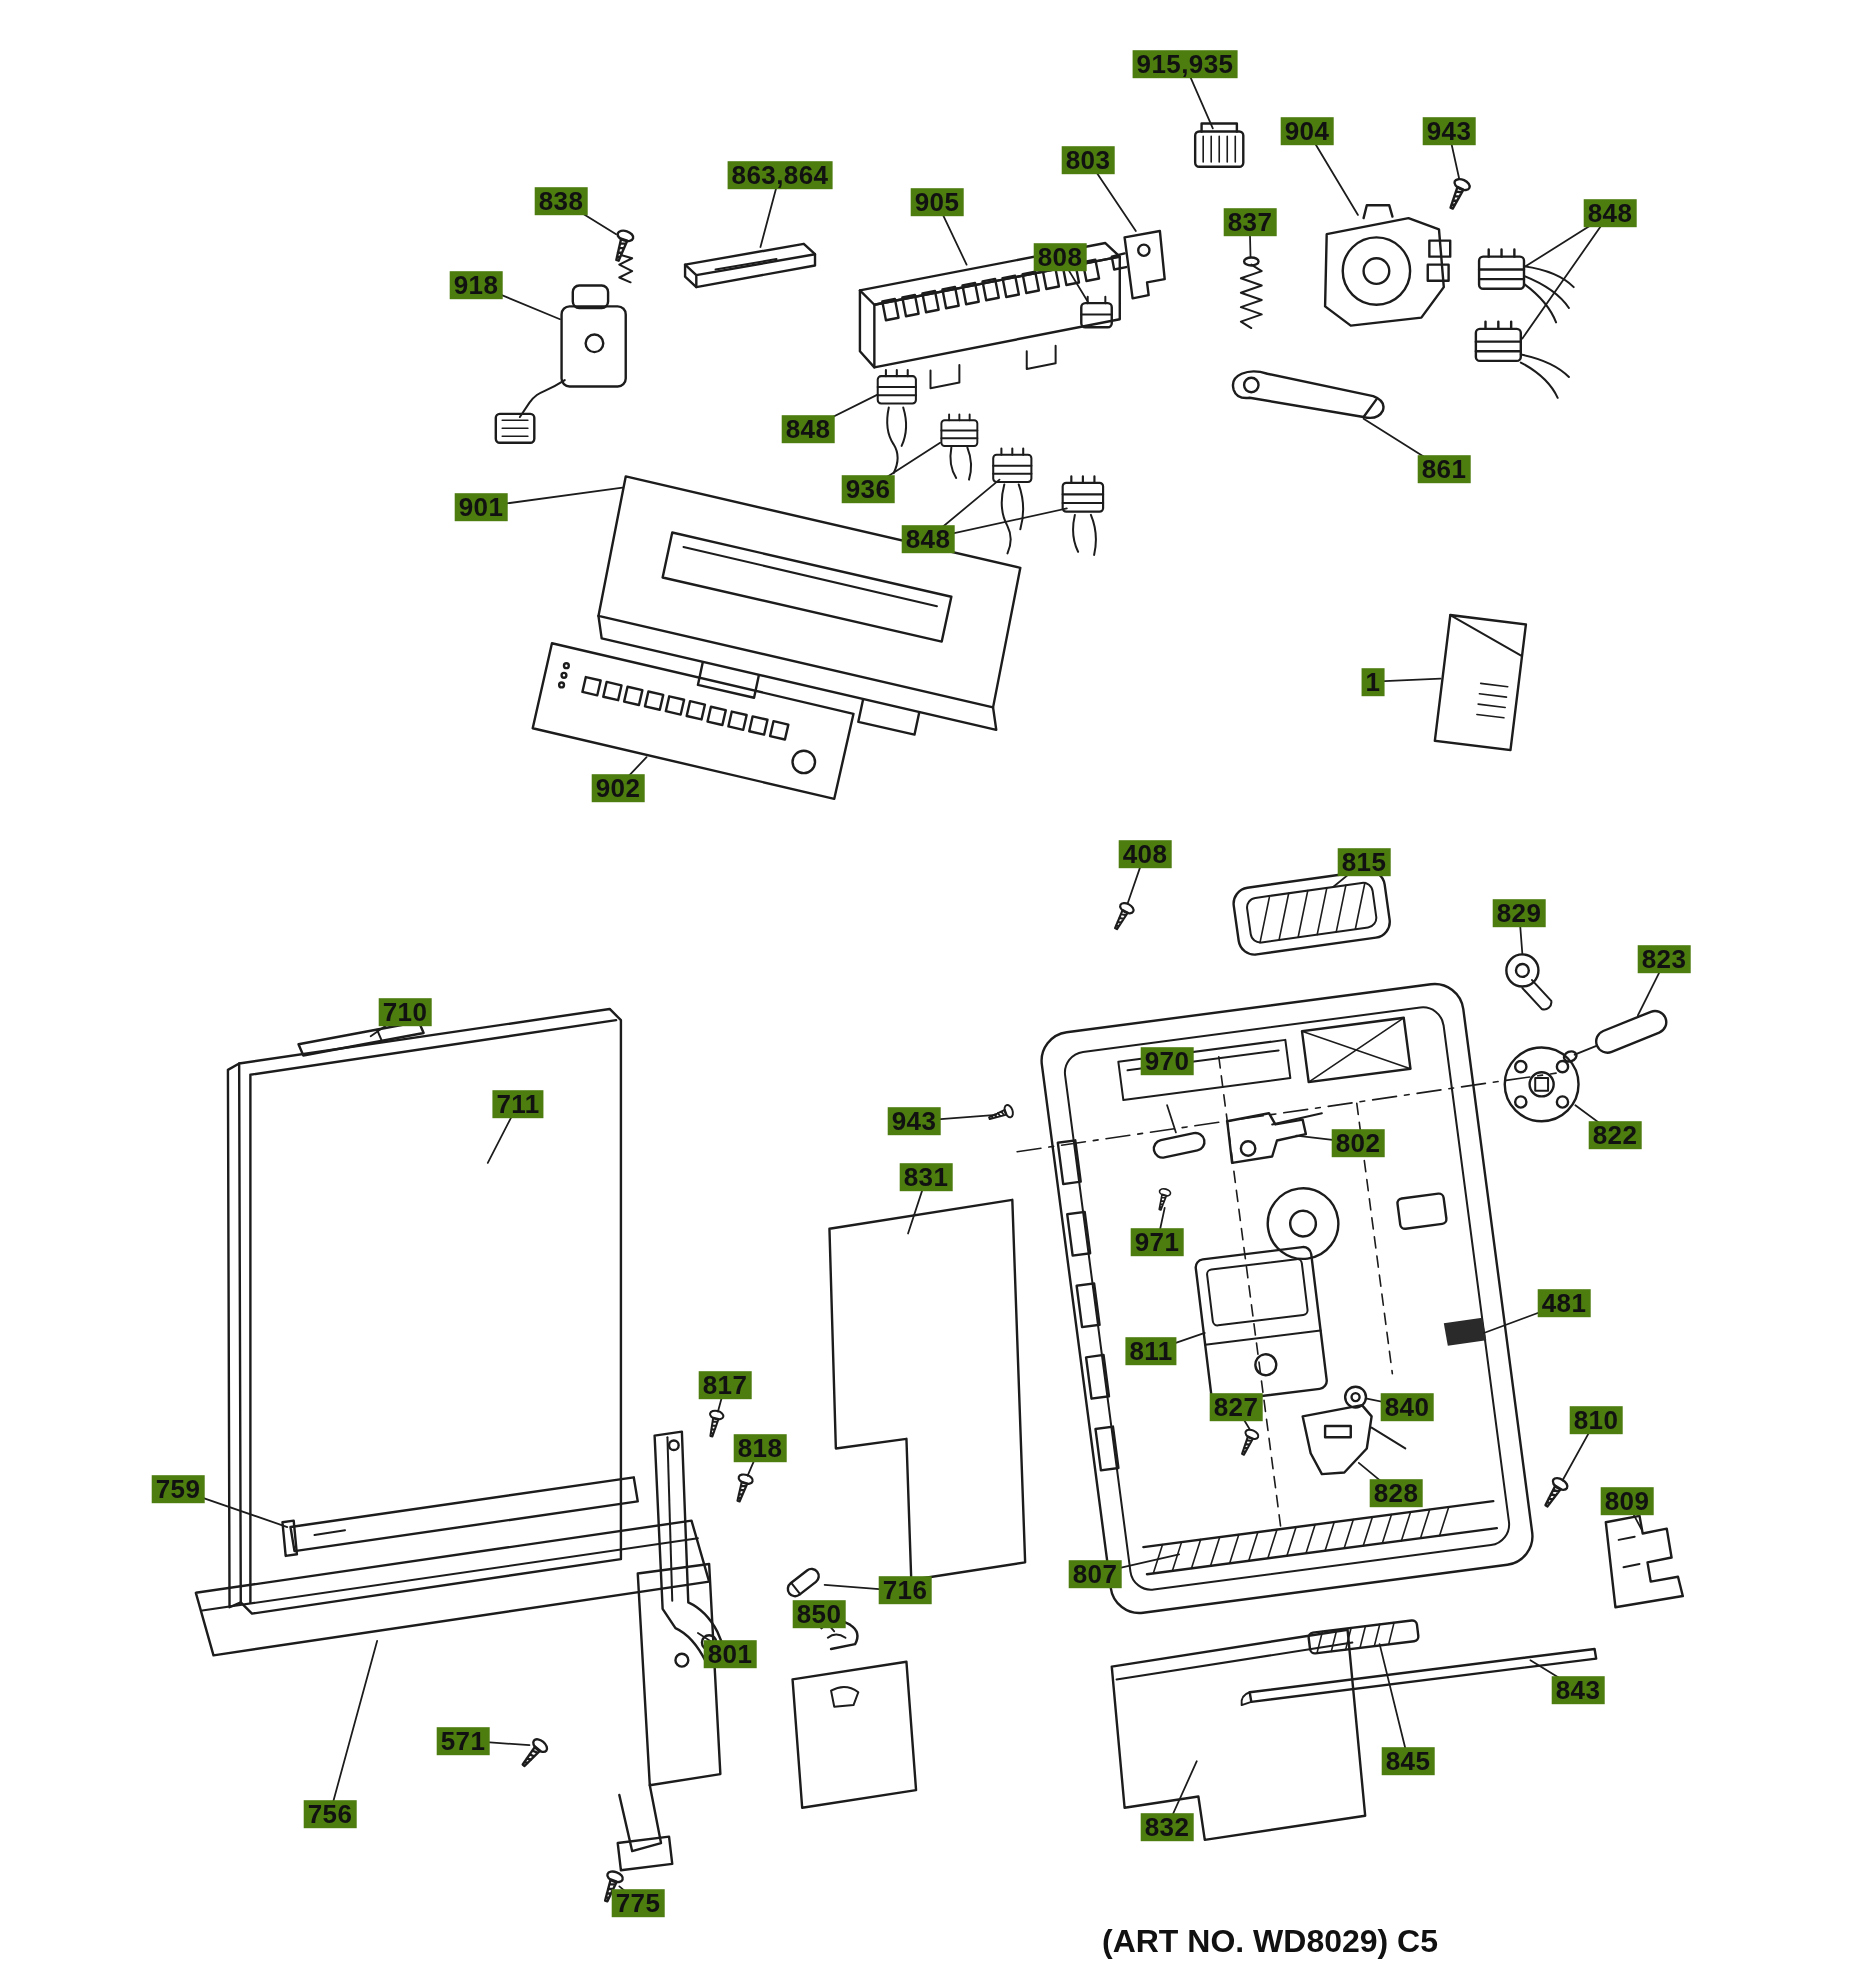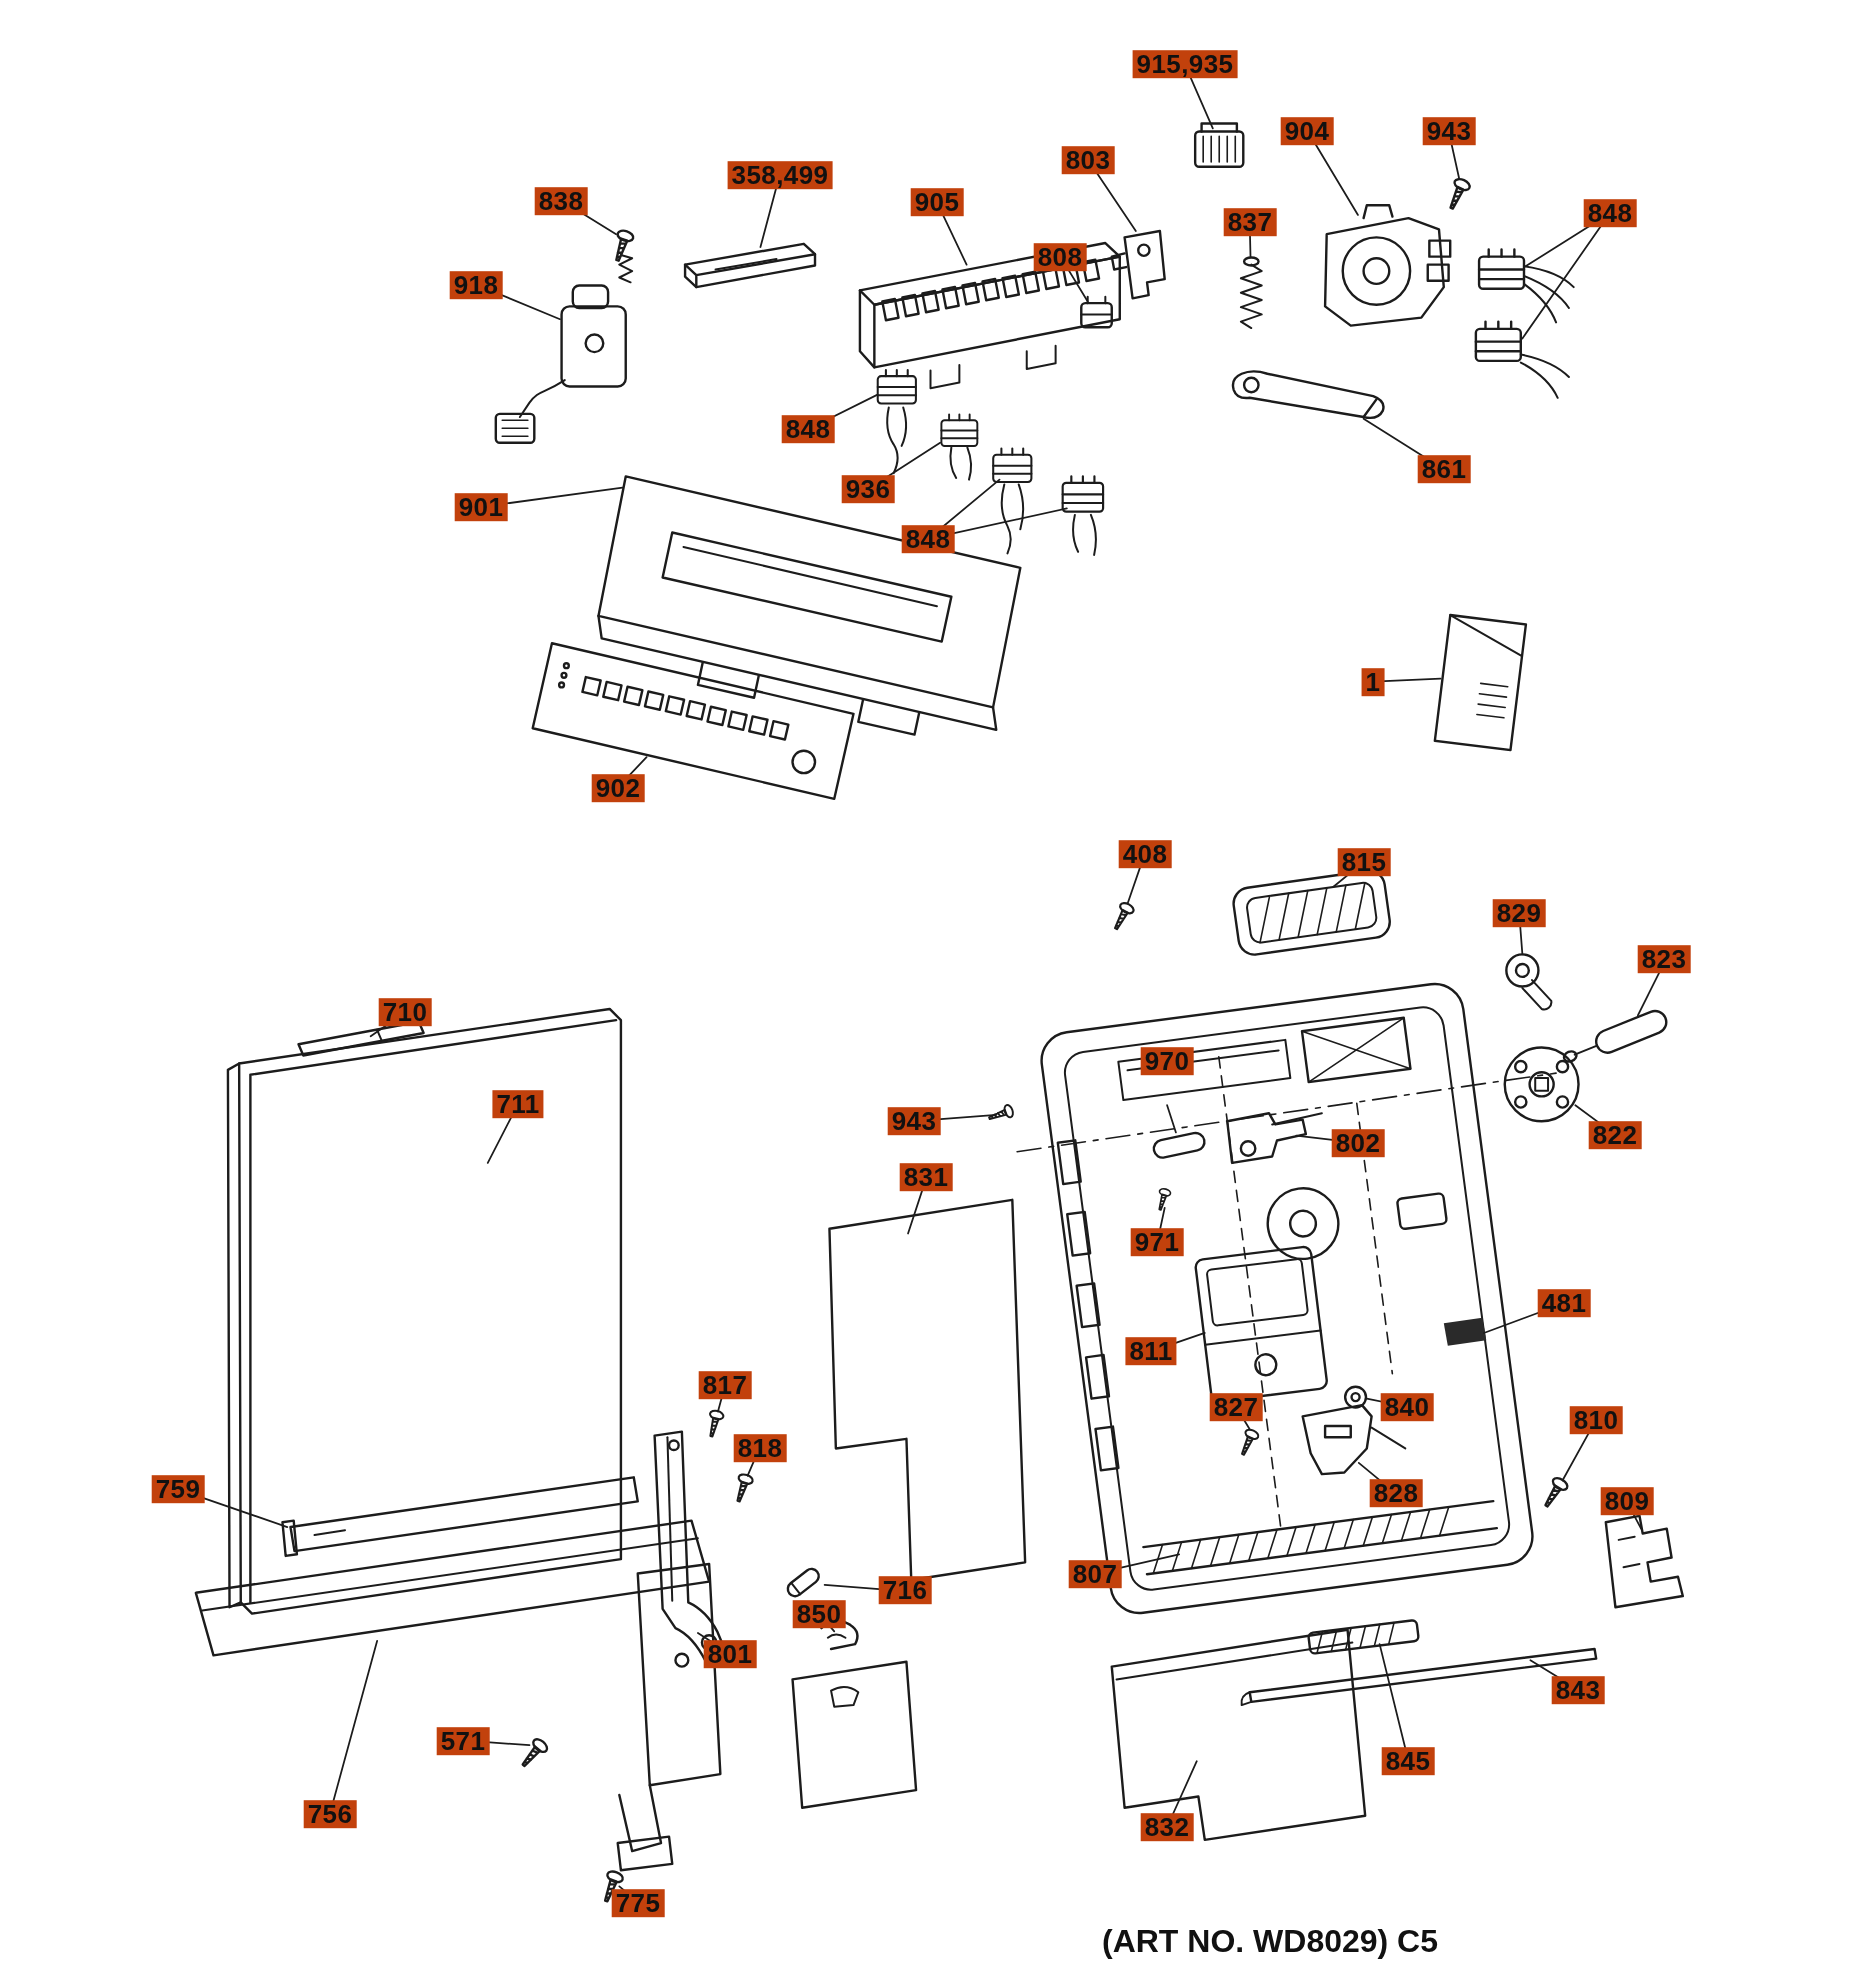--- a/index.html
+++ b/index.html
@@ -1,21 +1,21 @@
 <!DOCTYPE html>
 <html style="font-size:13px"><head>
 <meta charset="utf-8">
 <title>Parts Diagram</title>
 <style>
   html,body{margin:0;padding:0;background:#ffffff;}
   .stage{position:relative;width:1861px;height:1985px;background:#ffffff;
          font-family:"Liberation Sans",sans-serif;overflow:hidden;}
   .artwork{position:absolute;left:0;top:0;}
   .part-label{position:absolute;transform:translate(-50%,-50%);font-weight:bold;
-              font-size:26px;color:#111;background:#c2410c;padding:0.8px 4px;
+              font-size:26px;color:#111;background:#4d7c0f;padding:0.8px 4px;
               white-space:nowrap;letter-spacing:0.4px;line-height:1;}
   .art-no{position:absolute;transform:translate(-50%,-50%);font-weight:bold;
           font-size:32px;color:#111;white-space:nowrap;}
 </style>
 </head>
 <body>
 
 <div class="stage">
 
 <svg class="artwork" width="1861" height="1985" viewBox="0 0 2320 2475" xmlns="http://www.w3.org/2000/svg">
@@ -384,21 +384,21 @@
   </g>
 </svg>
 
 <div class="art-no" style="left:1270px;top:1941px">(ART NO. WD8029) C5</div>
 
 <div class="part-label" style="left: 1185px; top: 64px;">915,935</div>
     <div class="part-label" style="left: 1307px; top: 131px;">904</div>
     <div class="part-label" style="left: 1449px; top: 131px;">943</div>
     <div class="part-label" style="left: 1610px; top: 213px;">848</div>
     <div class="part-label" style="left: 561px; top: 201px;">838</div>
-    <div class="part-label" style="left: 780px; top: 175px;">358,499</div>
+    <div class="part-label" style="left: 780px; top: 175px;">863,864</div>
     <div class="part-label" style="left: 937px; top: 202px;">905</div>
     <div class="part-label" style="left: 1088px; top: 160px;">803</div>
     <div class="part-label" style="left: 1060px; top: 257px;">808</div>
     <div class="part-label" style="left: 1250px; top: 222px;">837</div>
     <div class="part-label" style="left: 476px; top: 285px;">918</div>
     <div class="part-label" style="left: 808px; top: 429px;">848</div>
     <div class="part-label" style="left: 868px; top: 489px;">936</div>
     <div class="part-label" style="left: 1444px; top: 469px;">861</div>
     <div class="part-label" style="left: 481px; top: 507px;">901</div>
     <div class="part-label" style="left: 928px; top: 539px;">848</div>

